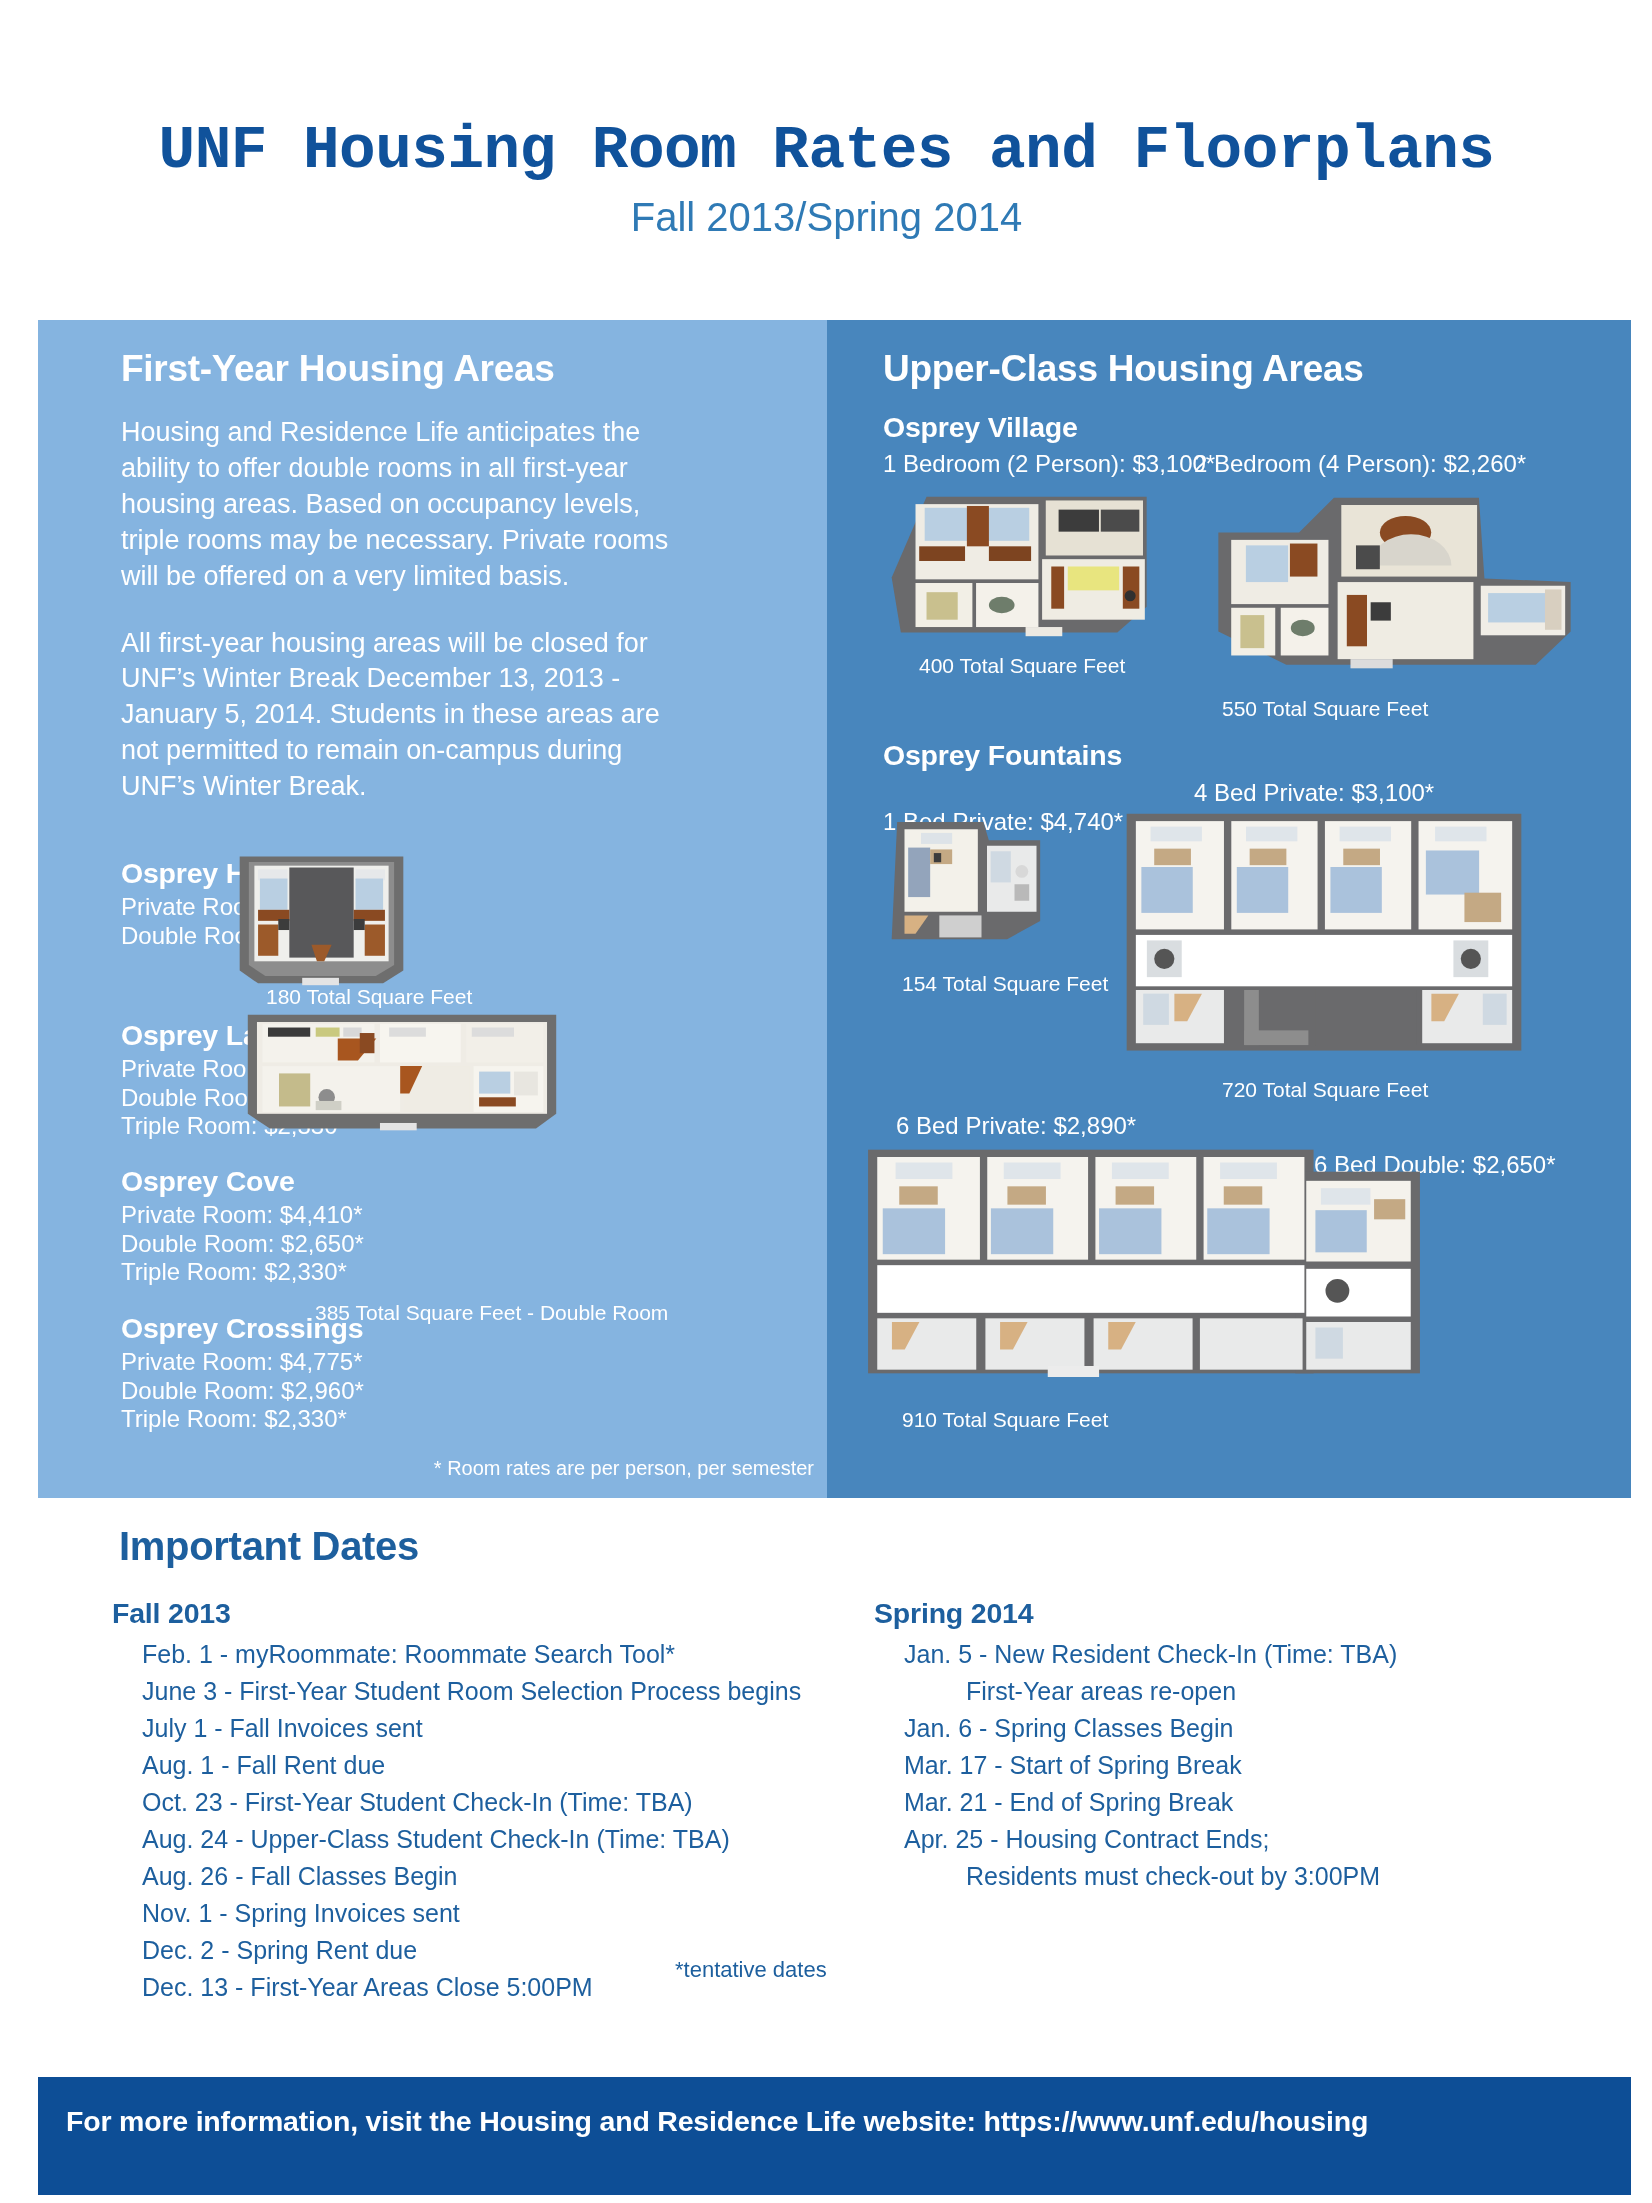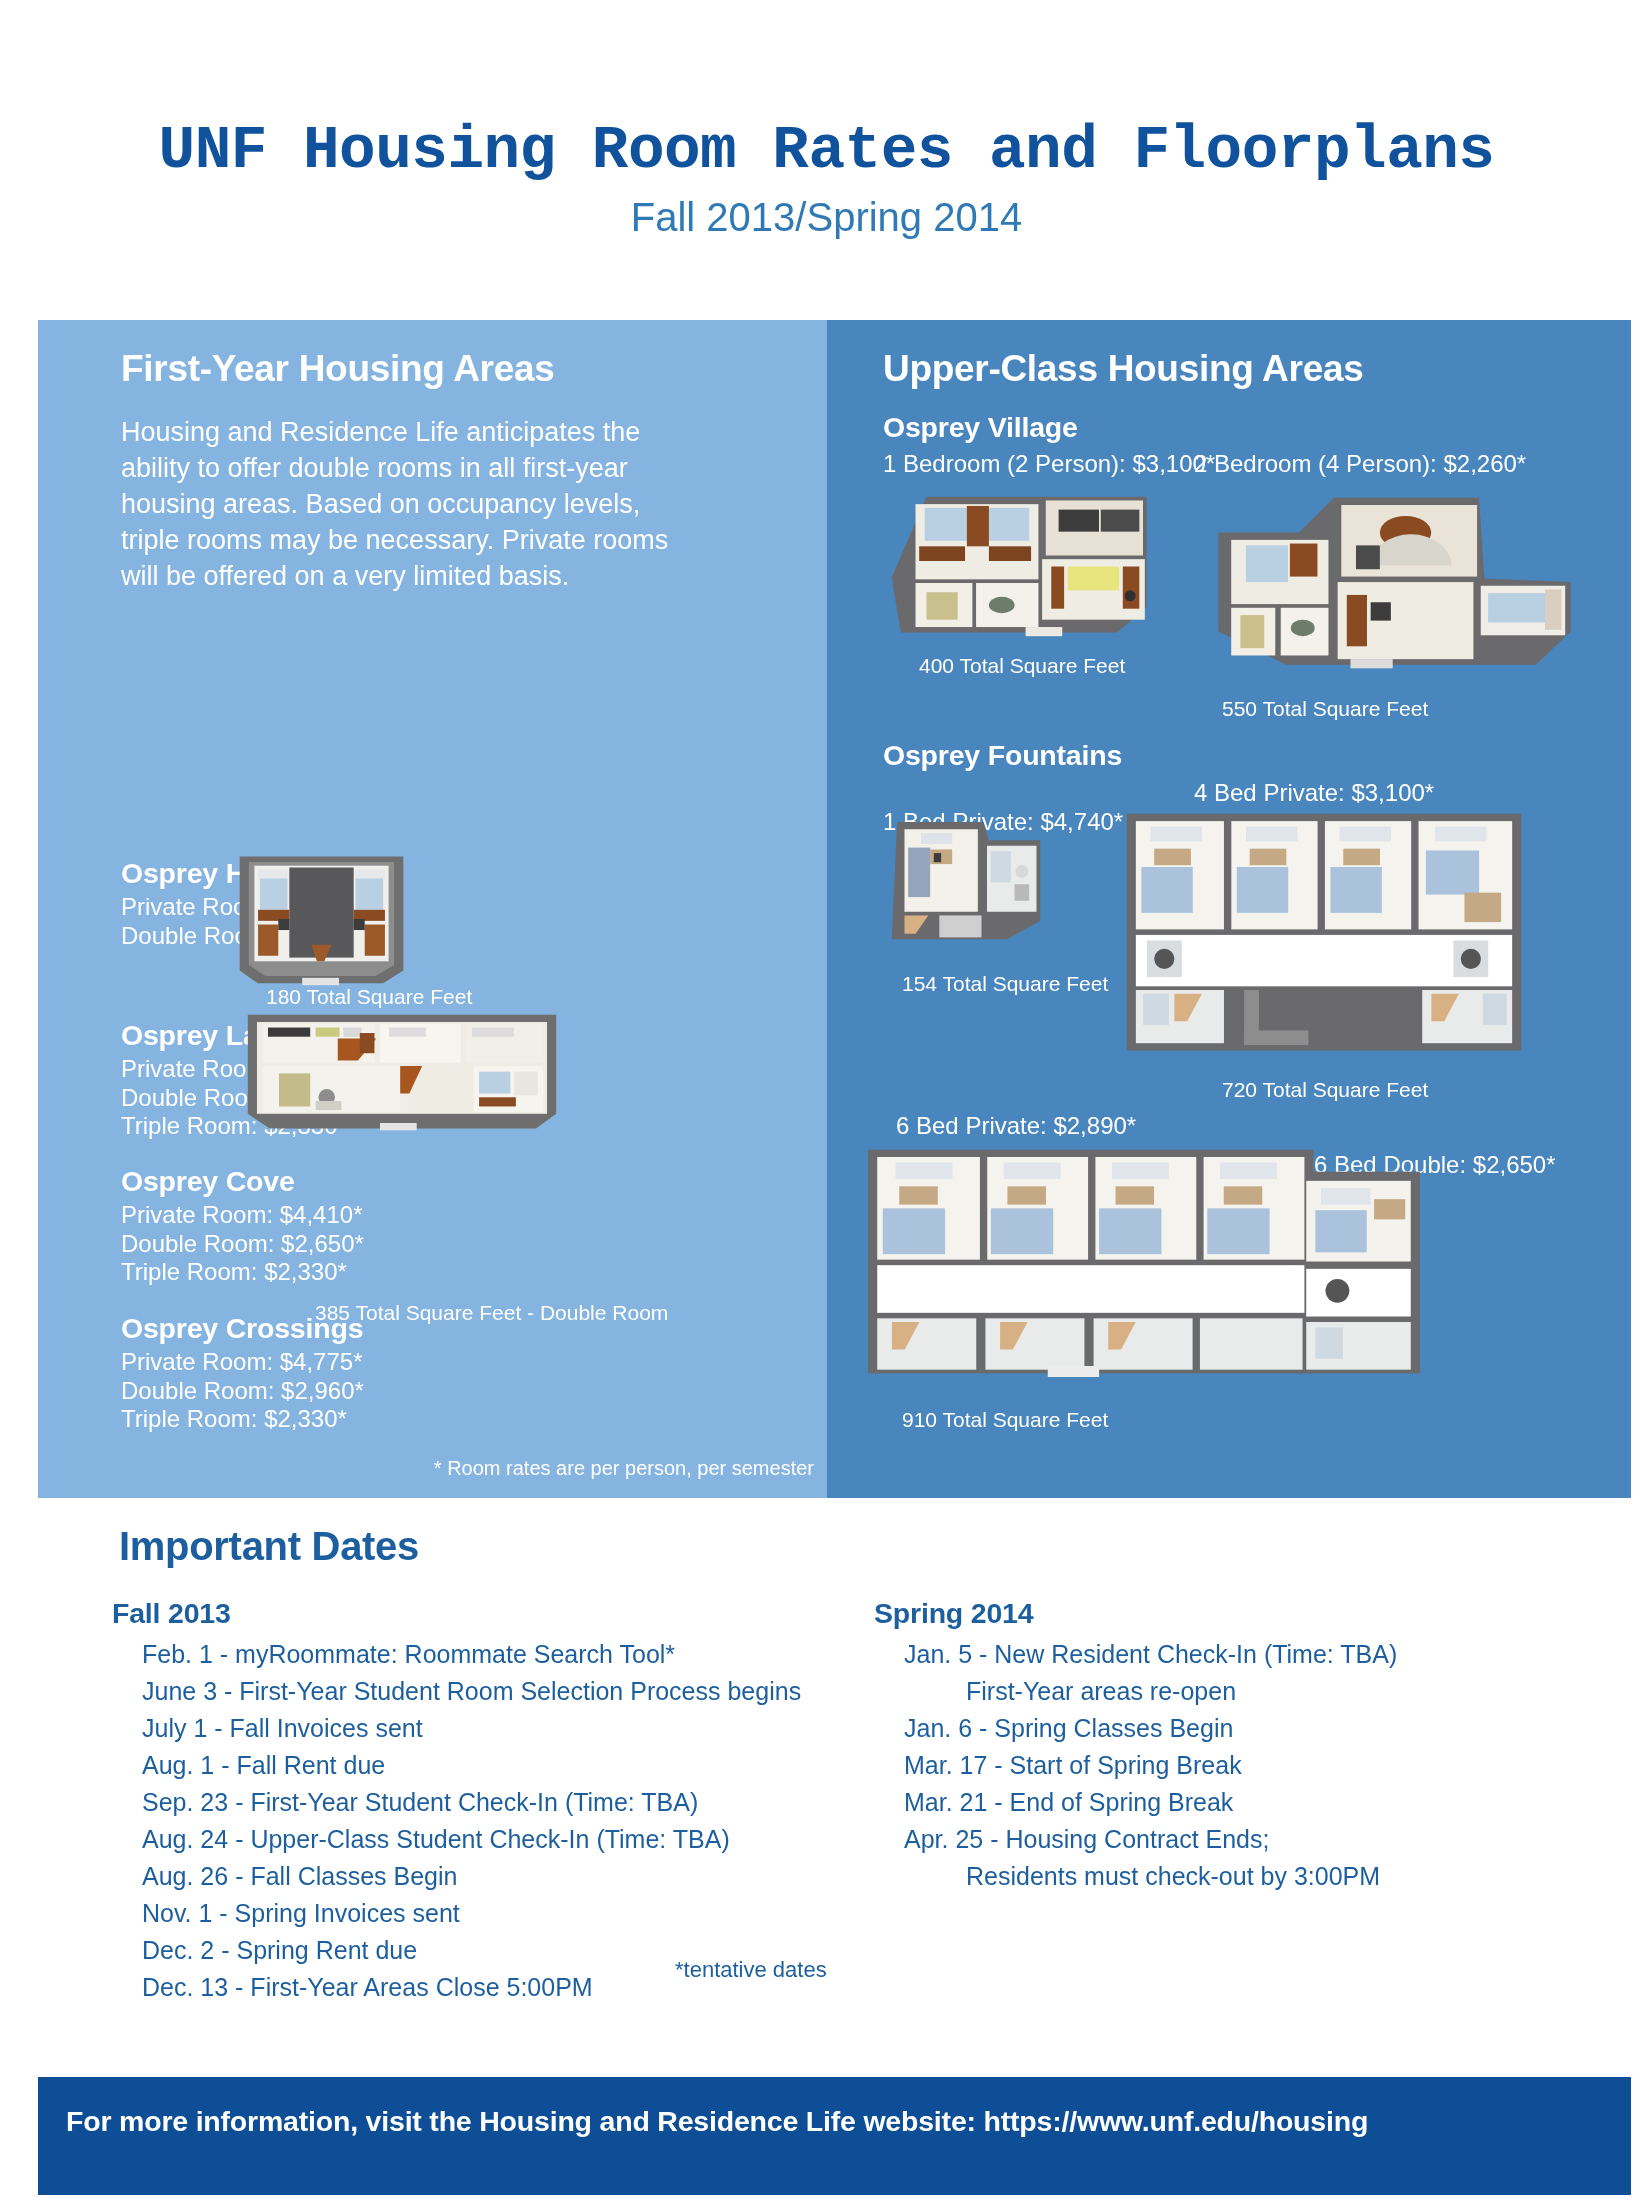--- a/index.html
+++ b/index.html
@@ -197,20 +197,21 @@
 </div>
 
 <div class="panels">
 
   <div class="panel-left">
 
     <div class="panel-heading">First-Year Housing Areas</div>
 
     <div class="intro-text">
       <p>Housing and Residence Life anticipates the ability to offer double rooms in all first-year housing areas. Based on occupancy levels, triple rooms may be necessary. Private rooms will be offered on a very limited basis.</p>
+      <p>All first-year housing areas will be closed for UNF’s Winter Break December 13, 2013 - January 5, 2014. Students in these areas are not permitted to remain on-campus during UNF’s Winter Break.</p>
     </div>
 
     <div class="area-block" style="top:537px;">
       <div class="area-name">Osprey Hall</div>
       <div class="area-rate">Private Room: $3,100*</div>
       <div class="area-rate">Double Room: $2,040*</div>
     </div>
 
     <div class="fp" style="left:198px; top:529px;">
       <svg width="171" height="140" viewBox="0 0 186 152">
@@ -453,21 +454,21 @@
 
 <div class="dates-section">
   <div class="dates-title">Important Dates</div>
 
   <div class="term-col fall">
     <div class="term-title">Fall 2013</div>
     <div class="term-item">Feb. 1 - myRoommate: Roommate Search Tool*</div>
     <div class="term-item">June 3 - First-Year Student Room Selection Process begins</div>
     <div class="term-item">July 1 - Fall Invoices sent</div>
     <div class="term-item">Aug. 1 - Fall Rent due</div>
-    <div class="term-item">Sep. 23 - First-Year Student Check-In (Time: TBA)</div>
+    <div class="term-item">Oct. 23 - First-Year Student Check-In (Time: TBA)</div>
     <div class="term-item">Aug. 24 - Upper-Class Student Check-In (Time: TBA)</div>
     <div class="term-item">Aug. 26 - Fall Classes Begin</div>
     <div class="term-item">Nov. 1 - Spring Invoices sent</div>
     <div class="term-item">Dec. 2 - Spring Rent due</div>
     <div class="term-item">Dec. 13 - First-Year Areas Close 5:00PM</div>
   </div>
 
   <div class="term-col spring">
     <div class="term-title">Spring 2014</div>
     <div class="term-item">Jan. 5 - New Resident Check-In (Time: TBA)</div>

